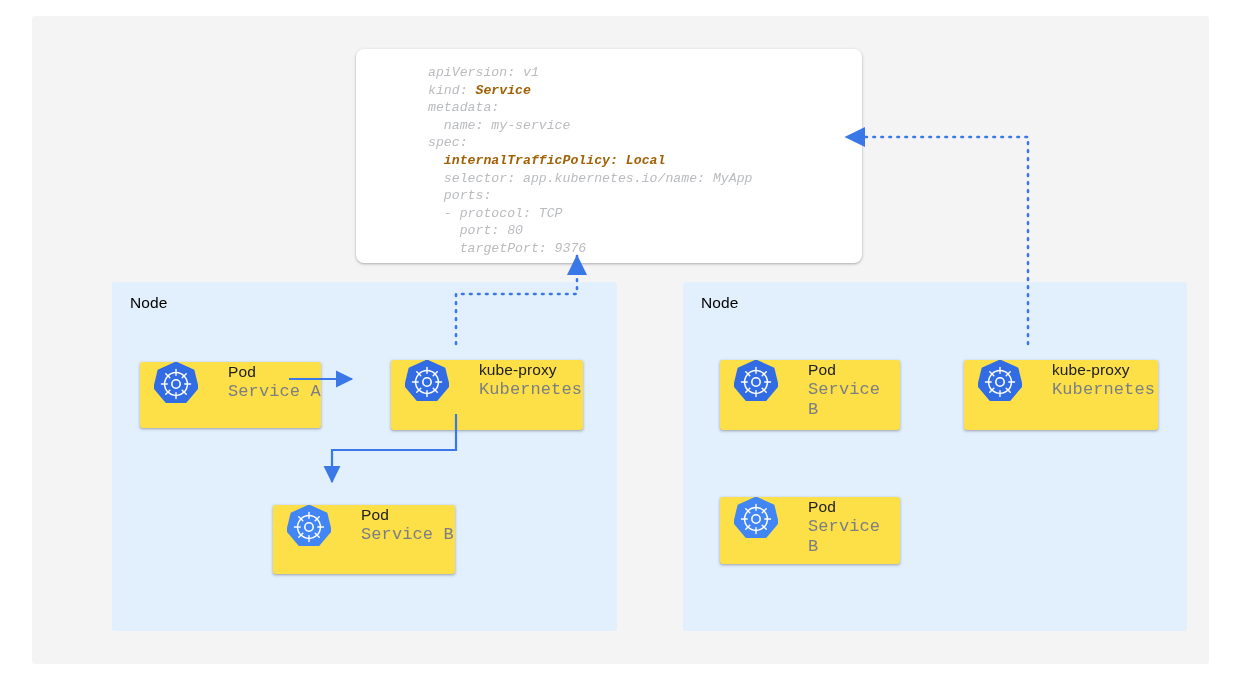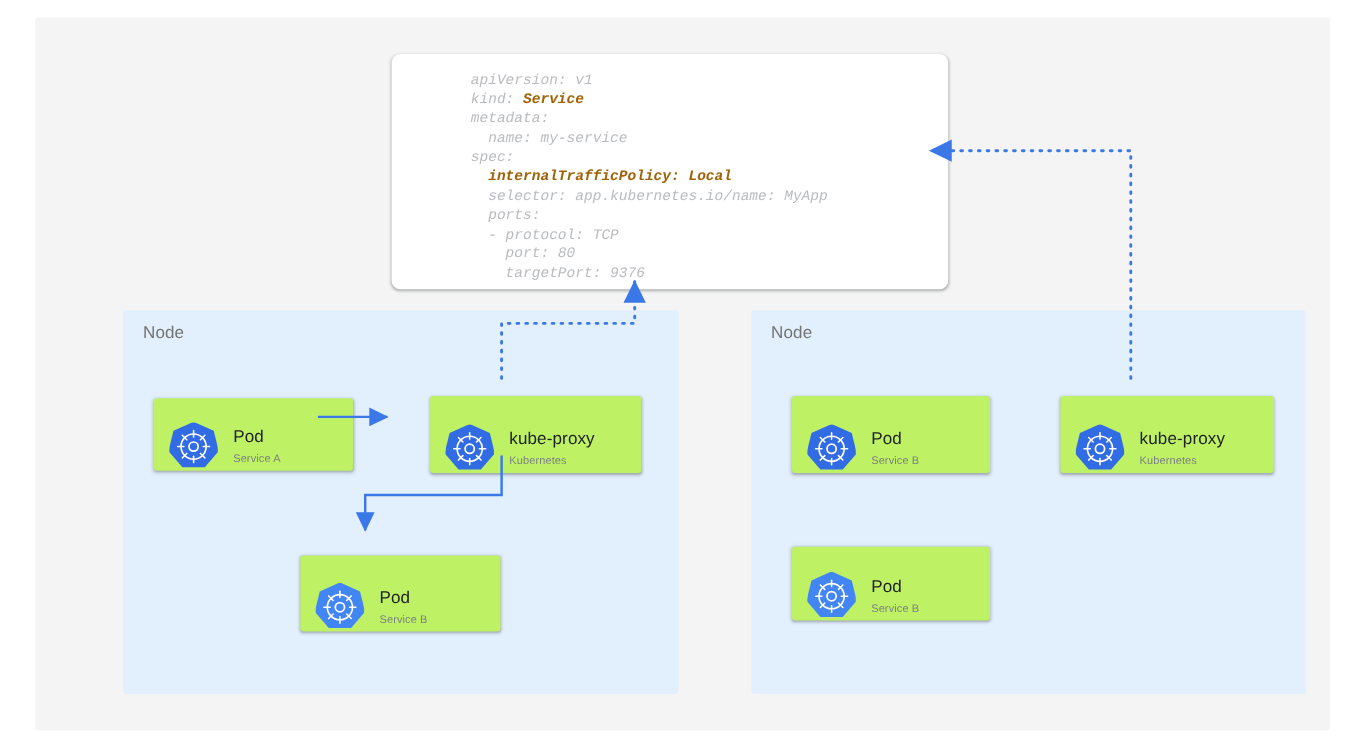--- a/index.html
+++ b/index.html
@@ -66,33 +66,34 @@
     background: #e2effc;
     border-radius: 3px;
   }
   #node-left  { left: 80px;  top: 266px; width: 505px; height: 349px; }
   #node-right { left: 651px; top: 266px; width: 504px; height: 349px; }
   .node-label {
     position: absolute;
     left: 18px;
     top: 12px;
     font-size: 15.5px;
-    color: #737373;
+    color: #000000;
     letter-spacing: 0.1px;
   }
 
   
   .card {
     position: absolute;
-    background: #bef264;
+    background: #fde047;
     border-radius: 3px;
     box-shadow: 0 1px 2px rgba(60,64,67,0.28), 0 1px 3px 1px rgba(60,64,67,0.13);
     display: flex;
-    align-items: flex-end;
+    align-items: flex-start;
     box-sizing: border-box;
+    gap: 16px;
   }
   .card .k8s-logo {
     flex: 0 0 auto;
     margin-left: 14px;
     width: 44px;
     height: 44px;
     display: block;
   }
   .card .card-text {
     margin-left: 14px;
@@ -100,24 +101,25 @@
     flex-direction: column;
     justify-content: center;
   }
   .card .card-title {
     font-size: 15.5px;
     color: #202124;
     line-height: 20px;
     letter-spacing: 0.1px;
   }
   .card .card-sub {
-    font-size: 10px;
+    font-size: 17px;
     color: #7b7f85;
     line-height: 20px;
     letter-spacing: 0.1px;
+    font-family: Liberation Mono, monospace;
   }
 
   #card-pod-a       { left: 108px; top: 346px; width: 181px; height: 66px; }
   #card-kubeproxy-l { left: 359px; top: 344px; width: 192px; height: 70px; }
   #card-pod-b-left  { left: 241px; top: 489px; width: 182px; height: 69px; }
   #card-pod-b-r1    { left: 688px; top: 344px; width: 180px; height: 70px; }
   #card-kubeproxy-r { left: 932px; top: 344px; width: 194px; height: 70px; }
   #card-pod-b-r2    { left: 688px; top: 481px; width: 180px; height: 67px; }
 
   

